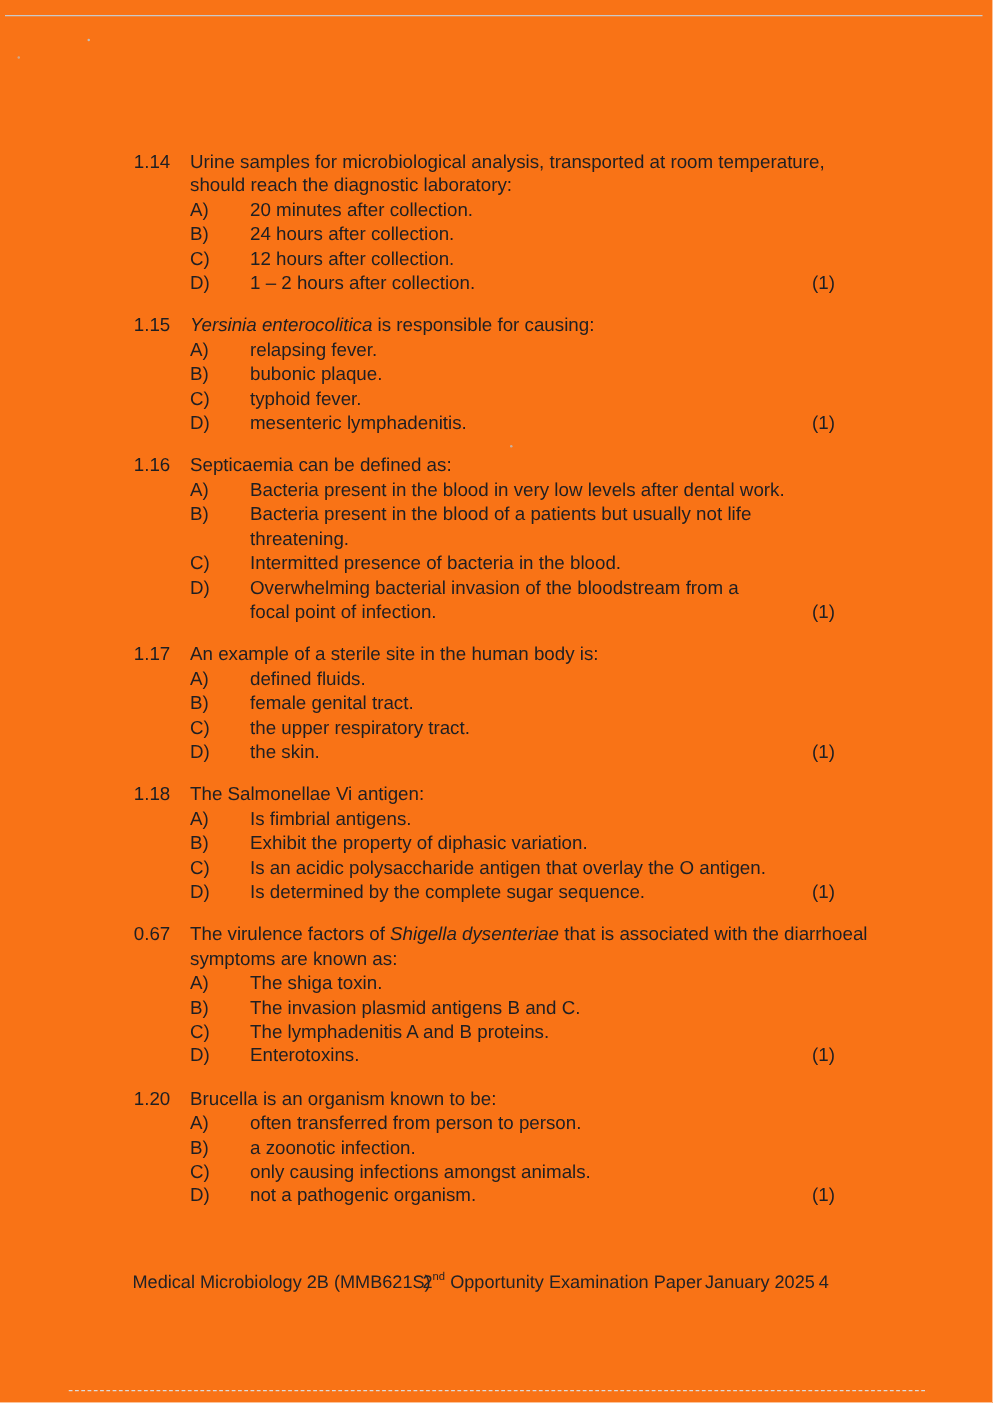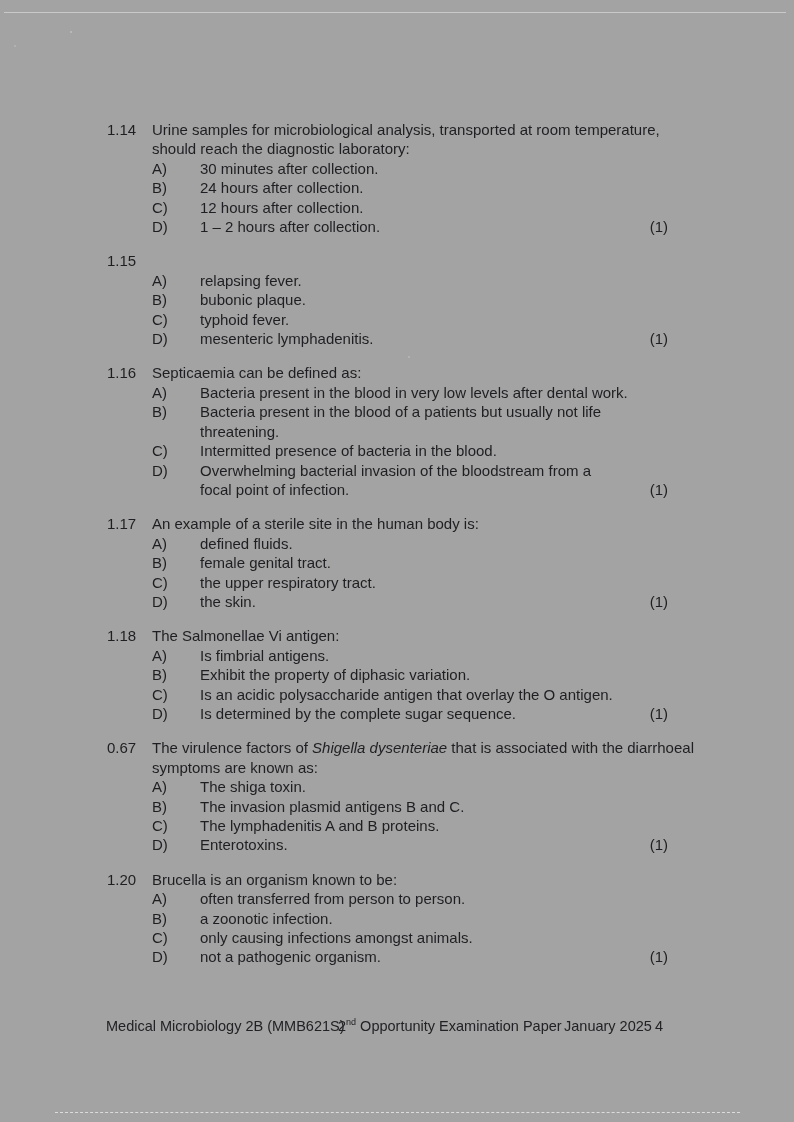--- a/index.html
+++ b/index.html
@@ -1,19 +1,19 @@
 <!DOCTYPE html>
 <html><head>
 <meta charset="utf-8">
 <style>
   html, body { margin:0; padding:0; background:#ffffff; }
   .page {
     position:relative;
     width:794px; height:1122px;
-    background:#a3a3a3;
+    background:#f97316;
     font-family:"Liberation Sans", sans-serif;
     color:#1f1f23;
     overflow:hidden;
   }
   
   .rule-top {
     position:absolute; top:12px; left:4px; width:782px; height:1px;
     background:#c9c9c9;
   }
   .rule-bottom {
@@ -61,39 +61,40 @@
 
   <div class="content">
       <div class="question-block">
         <div class="q-row">
           <span class="q-num">1.14</span>
           <div class="q-prompt"><span>Urine samples for microbiological analysis, transported at room temperature,
 should reach the diagnostic laboratory:</span></div>
         </div>
         <div class="opt-row">
           <span class="opt-letter">A)</span>
-          <div class="opt-text">30 minutes after collection.</div>
+          <div class="opt-text">20 minutes after collection.</div>
         </div>
         <div class="opt-row">
           <span class="opt-letter">B)</span>
           <div class="opt-text">24 hours after collection.</div>
         </div>
         <div class="opt-row">
           <span class="opt-letter">C)</span>
           <div class="opt-text">12 hours after collection.</div>
         </div>
         <div class="opt-row">
           <span class="opt-letter">D)</span>
           <div class="opt-text">1 – 2 hours after collection.</div>
           <span class="marks">(1)</span>
         </div>
       </div>
       <div class="question-block">
         <div class="q-row">
           <span class="q-num">1.15</span>
+          <div class="q-prompt"><em>Yersinia enterocolitica</em><span> is responsible for causing:</span></div>
         </div>
         <div class="opt-row">
           <span class="opt-letter">A)</span>
           <div class="opt-text">relapsing fever.</div>
         </div>
         <div class="opt-row">
           <span class="opt-letter">B)</span>
           <div class="opt-text">bubonic plaque.</div>
         </div>
         <div class="opt-row">

